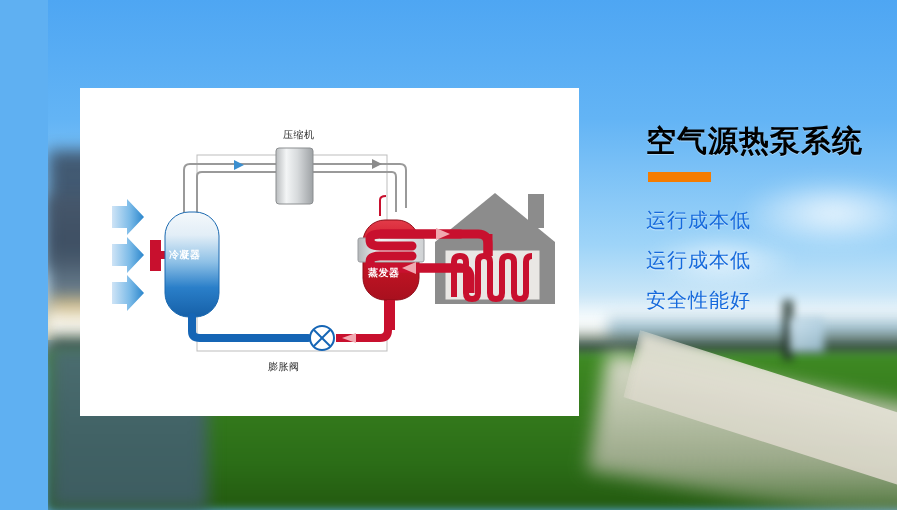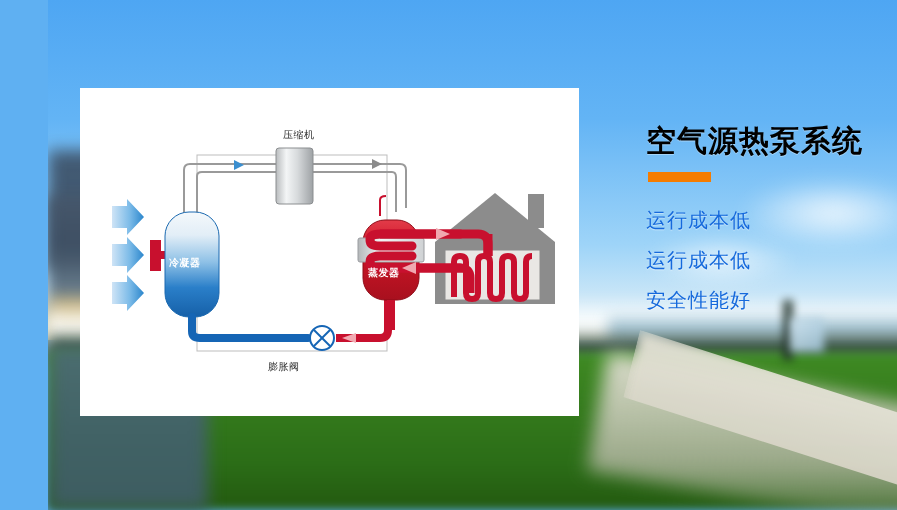--- a/index.html
+++ b/index.html
@@ -278,21 +278,21 @@
       <g fill="none" stroke="#c8102e" stroke-width="9">
         <path d="M408 168 L408 146"></path>
       </g>
 
       <g fill="none" stroke="#c8102e" stroke-width="8">
         <path d="M311 212 L311 242"></path>
       </g>
     </svg>
 
     <div class="lbl" style="left:203px;top:40px;">压缩机</div>
-    <div class="lbl-white" style="left:89px;top:168px;text-align:center;">冷凝器</div>
+    <div class="lbl-white" style="left:89px;top:160px;text-align:center;">冷凝器</div>
     <div class="lbl-white" style="left:288px;top:178px;text-align:center;">蒸发器</div>
     <div class="lbl" style="left:188px;top:272px;">膨胀阀</div>
   </div>
 
   <div class="textcol">
     <div class="title">空气源热泵系统</div>
     <div class="divider"></div>
     <div class="bullet">运行成本低</div>
     <div class="bullet">运行成本低</div>
     <div class="bullet">安全性能好</div>

